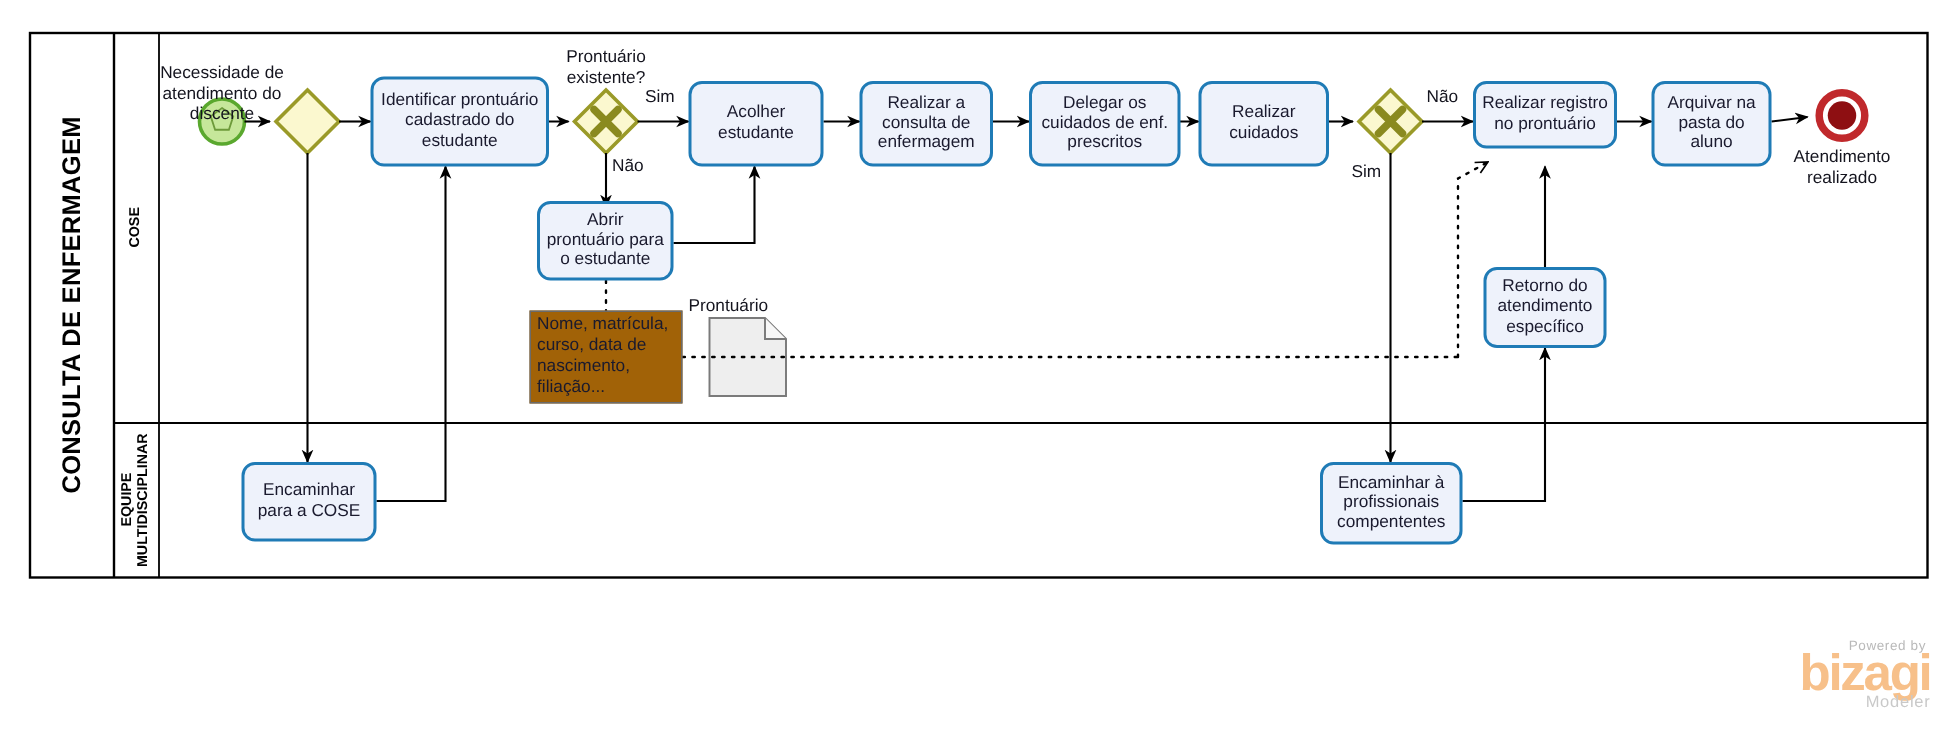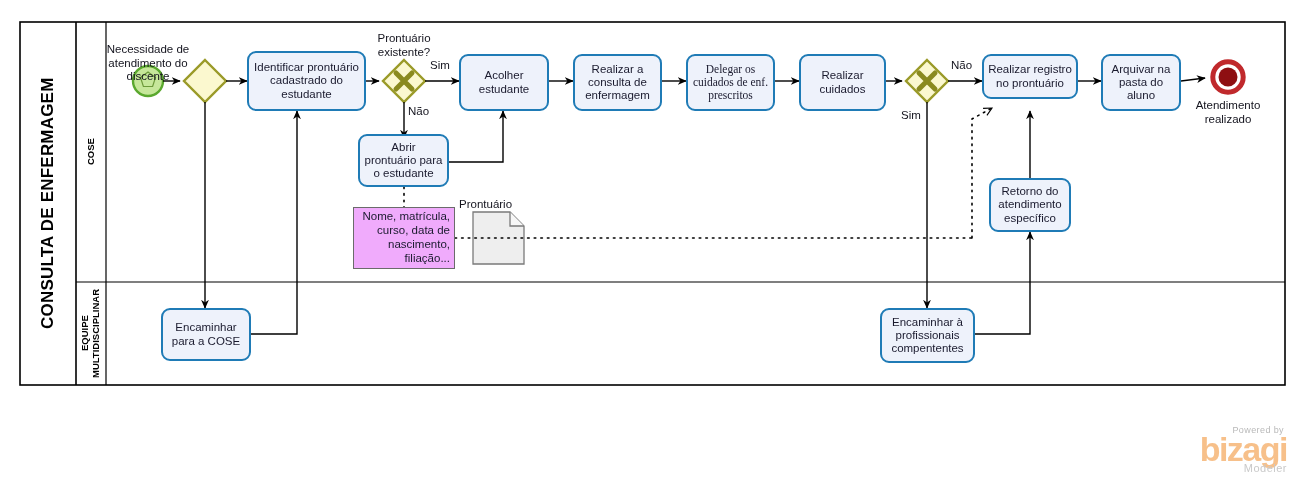--- a/index.html
+++ b/index.html
@@ -9,22 +9,22 @@
 
   .task{
     position:absolute;box-sizing:border-box;
     background:#eef2fb;border:2px solid #1f7bb6;border-radius:9px;
     display:flex;align-items:center;justify-content:center;text-align:center;
     font-size:11.5px;color:#1a1a2e;line-height:1.15;padding:2px 4px;
   }
   .lbl{position:absolute;font-size:11.5px;color:#14141e;text-align:center;line-height:1.18;}
   .flowlbl{position:absolute;font-size:11.5px;color:#14141e;}
   .annotation{
-    position:absolute;box-sizing:border-box;background:#f0abfc;border:1px solid #6b6b6b;
-    display:flex;align-items:center;justify-content:center;text-align:right;
+    position:absolute;box-sizing:border-box;background:#a16207;border:1px solid #6b6b6b;
+    display:flex;align-items:center;justify-content:center;text-align:left;
     font-size:11.5px;color:#1a1a2e;line-height:1.2;padding:2px 4px;
   }
   .poolTitle{
     position:absolute;display:flex;align-items:center;justify-content:center;
     font-size:17px;font-weight:bold;color:#000;letter-spacing:.2px;
     writing-mode:vertical-rl;transform:rotate(180deg);white-space:nowrap;
   }
   .laneTitle{
     position:absolute;display:flex;align-items:center;justify-content:center;
     font-size:9.5px;font-weight:bold;color:#000;text-align:center;
@@ -146,21 +146,21 @@
   <div class="lbl" style="left:352px;top:32px;width:104px;">Prontuário existente?</div>
 
   <div class="flowlbl" style="left:430px;top:59px;">Sim</div>
   <div class="flowlbl" style="left:408px;top:105px;">Não</div>
   <div class="flowlbl" style="left:951px;top:59px;">Não</div>
   <div class="flowlbl" style="left:901px;top:109px;">Sim</div>
 
   <div class="task" style="left:247px;top:51px;width:119px;height:60px;">Identificar prontuário cadastrado do estudante</div>
   <div class="task" style="left:459px;top:54px;width:90px;height:57px;">Acolher estudante</div>
   <div class="task" style="left:573px;top:54px;width:89px;height:57px;">Realizar a consulta de enfermagem</div>
-  <div class="task" style="left:686px;top:54px;width:89px;height:57px;font-family:Liberation Serif, serif;">Delegar os cuidados de enf. prescritos</div>
+  <div class="task" style="left:686px;top:54px;width:101px;height:57px;">Delegar os cuidados de enf. prescritos</div>
   <div class="task" style="left:799px;top:54px;width:87px;height:57px;">Realizar cuidados</div>
   <div class="task" style="left:982px;top:54px;width:96px;height:45px;">Realizar registro no prontuário</div>
   <div class="task" style="left:1101px;top:54px;width:80px;height:57px;">Arquivar na pasta do aluno</div>
   <div class="task" style="left:358px;top:134px;width:91px;height:53px;">Abrir prontuário para o estudante</div>
   <div class="task" style="left:989px;top:178px;width:82px;height:54px;">Retorno do atendimento específico</div>
   <div class="task" style="left:161px;top:308px;width:90px;height:53px;">Encaminhar para a COSE</div>
   <div class="task" style="left:880px;top:308px;width:95px;height:55px;">Encaminhar à profissionais compententes</div>
 
   <div class="annotation" style="left:353px;top:207px;width:102px;height:62px;">Nome, matrícula, curso, data de nascimento, filiação...</div>
   <div class="lbl" style="left:459px;top:198px;width:80px;text-align:left;">Prontuário</div>

